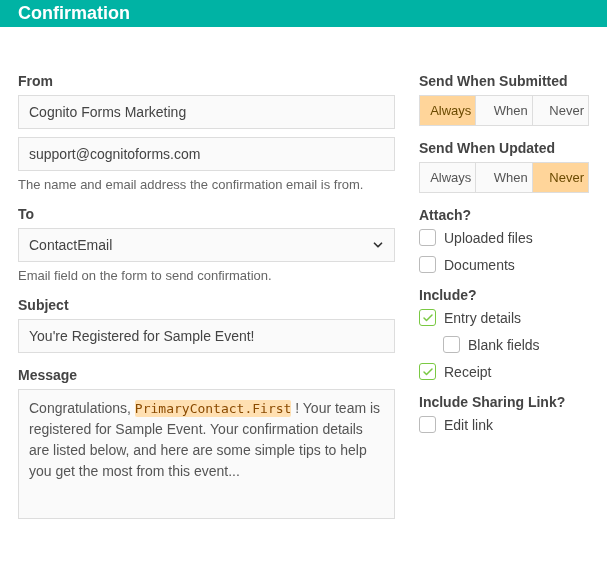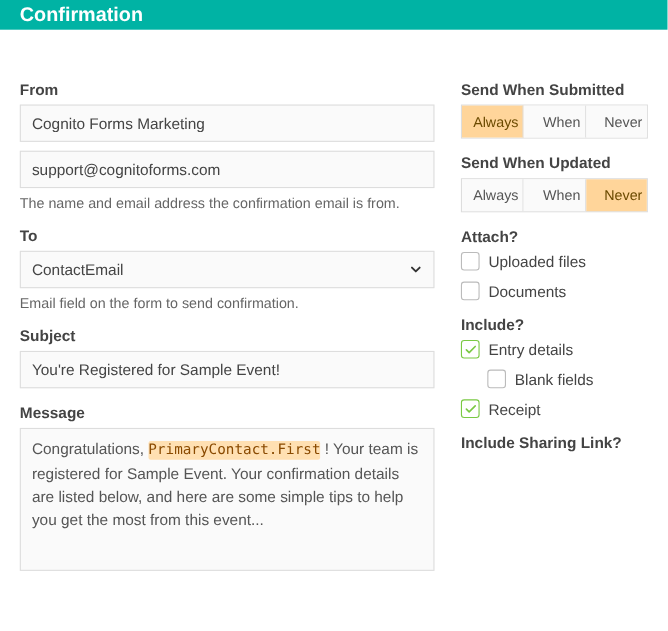--- a/index.html
+++ b/index.html
@@ -127,15 +127,21 @@
           <span class="chkbox checked">
             <svg width="12" height="12" viewBox="0 0 24 24">
               <path d="M4 12l5 5L20 6" stroke="#7ac943" stroke-width="3" fill="none" stroke-linecap="round" stroke-linejoin="round"></path>
             </svg>
           </span>
           <span>Receipt</span>
         </div>
       </div>
 
     <div class="field-label">Include Sharing Link?</div>
+    <div>
+        <div class="chkrow">
+          <span class="chkbox"></span>
+          <span>Edit link</span>
+        </div>
+      </div>
 
   </div>
 </div>
 
 </body></html>

